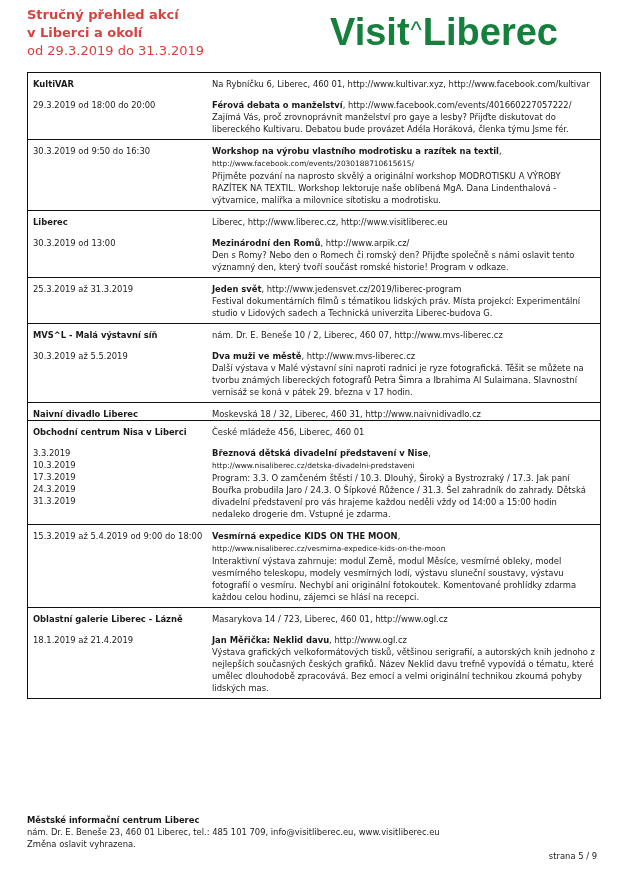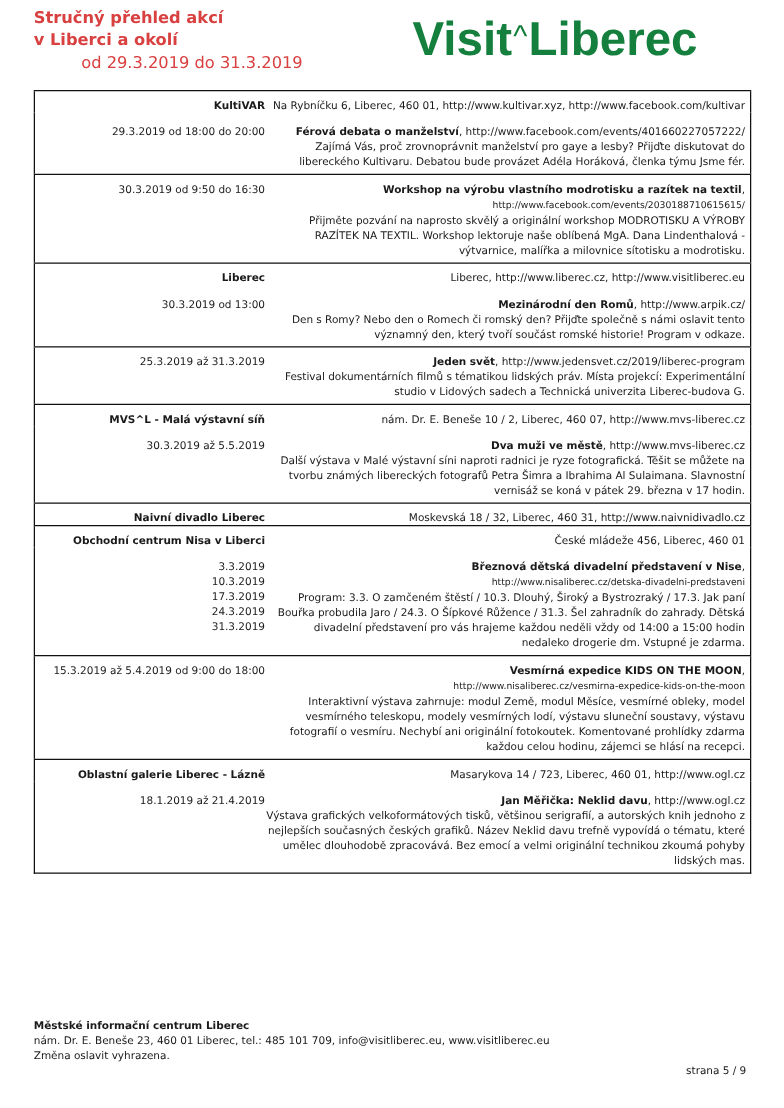--- a/index.html
+++ b/index.html
@@ -1,28 +1,28 @@
 <!DOCTYPE html>
 <html><head>
 <meta charset="utf-8">
 <style>
   html, body { margin:0; padding:0; background:#ffffff; }
   body { width:627px; height:886px; position:relative; overflow:hidden;
          font-family:"DejaVu Sans", sans-serif; color:#1a1a1a; }
   .hdr-title { position:absolute; left:27px; top:6px; color:#d94040;
                font-size:13px; line-height:18px; font-weight:bold; }
-  .hdr-title .range { font-weight:normal; font-size:13px;margin-left:38px; }
+  .hdr-title .range { font-weight:normal; font-size:13px; }
   .logo { position:absolute; left:330px; top:10px; color:#15803d;
           font-family:"Liberation Sans", sans-serif; font-weight:bold;
           font-size:38px; letter-spacing:0px; line-height:44px; white-space:nowrap; }
   .logo .caret { font-weight:normal; font-size:24px; vertical-align:top;
                  display:inline-block; margin:0 1px; position:relative; top:-2px; }
   table.events { position:absolute; left:27px; top:72px; width:574px;
                  border-collapse:collapse; font-size:8.4px; line-height:12px; }
-  table.events td { vertical-align:top; padding:0;text-align:right; }
+  table.events td { vertical-align:top; padding:0; }
   tr.sep td { border-top:1.3px solid #111; }
   table.events { border:1.3px solid #111; }
   td.c1 { width:179px; padding-left:5px !important; }
   td.c2 { padding-right:4px !important;margin-left:28px; }
   tr.venue td { padding-top:5px !important; padding-bottom:0; }
   tr.ev td { padding-top:9px !important; padding-bottom:4px !important; }
   tr.evonly td { padding-top:5px !important; padding-bottom:4px !important; }
   .bold { font-weight:bold; }
   .small { font-size:7.4px; }
   .footer { position:absolute; left:27px; top:814px; font-size:8.4px; line-height:12px; width:570px; }

